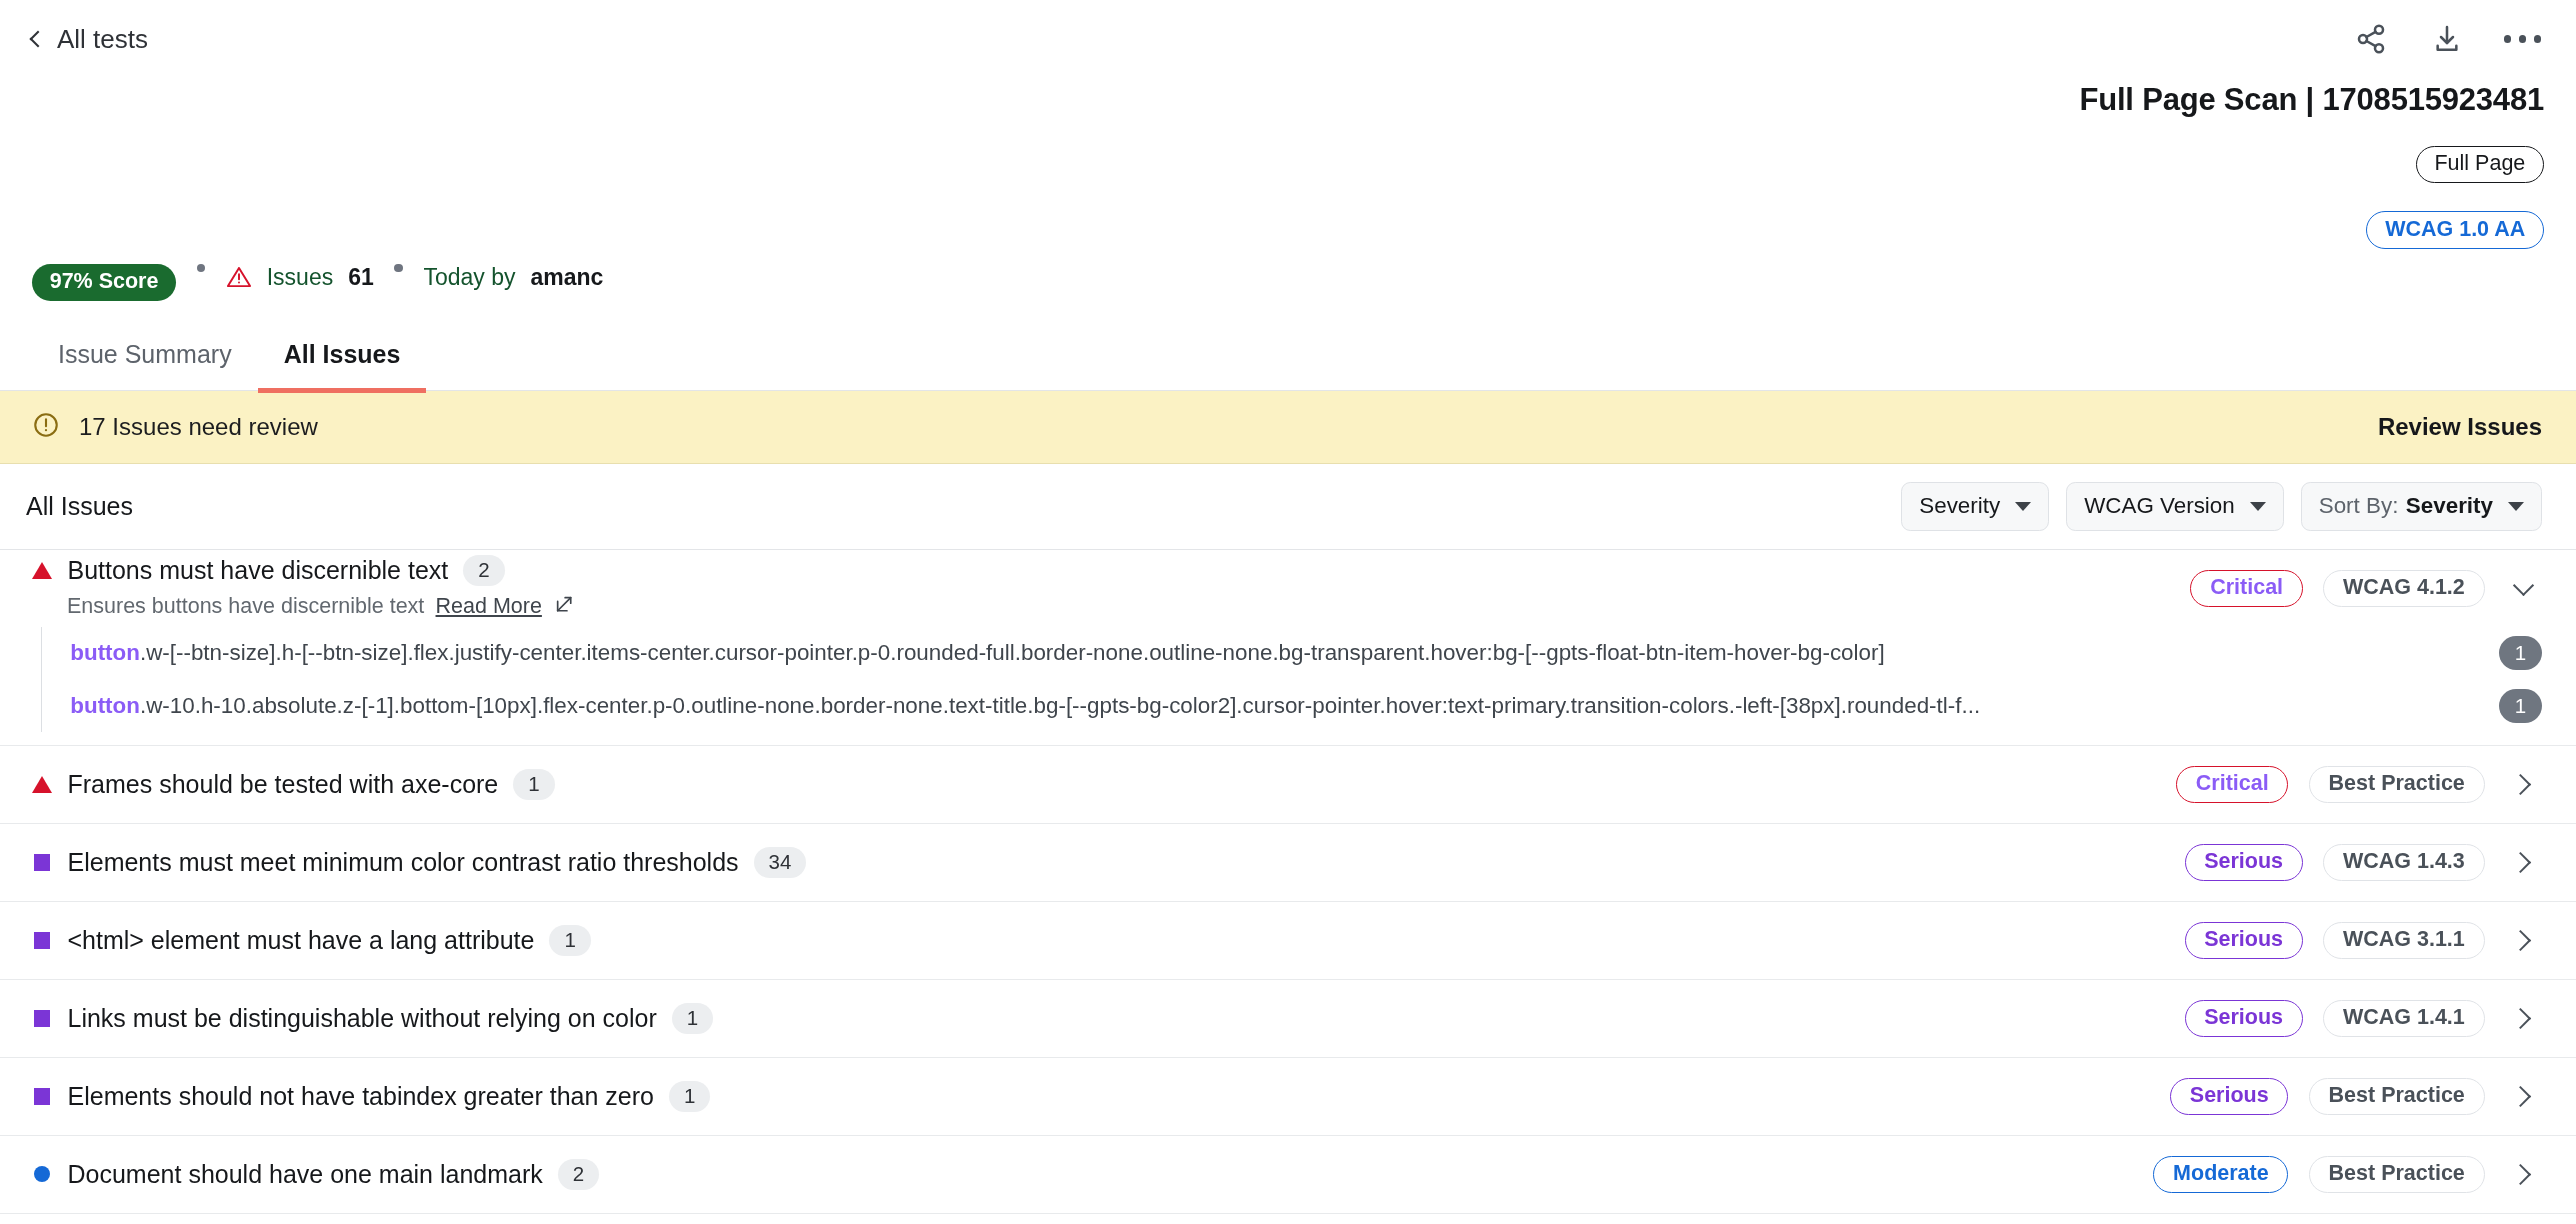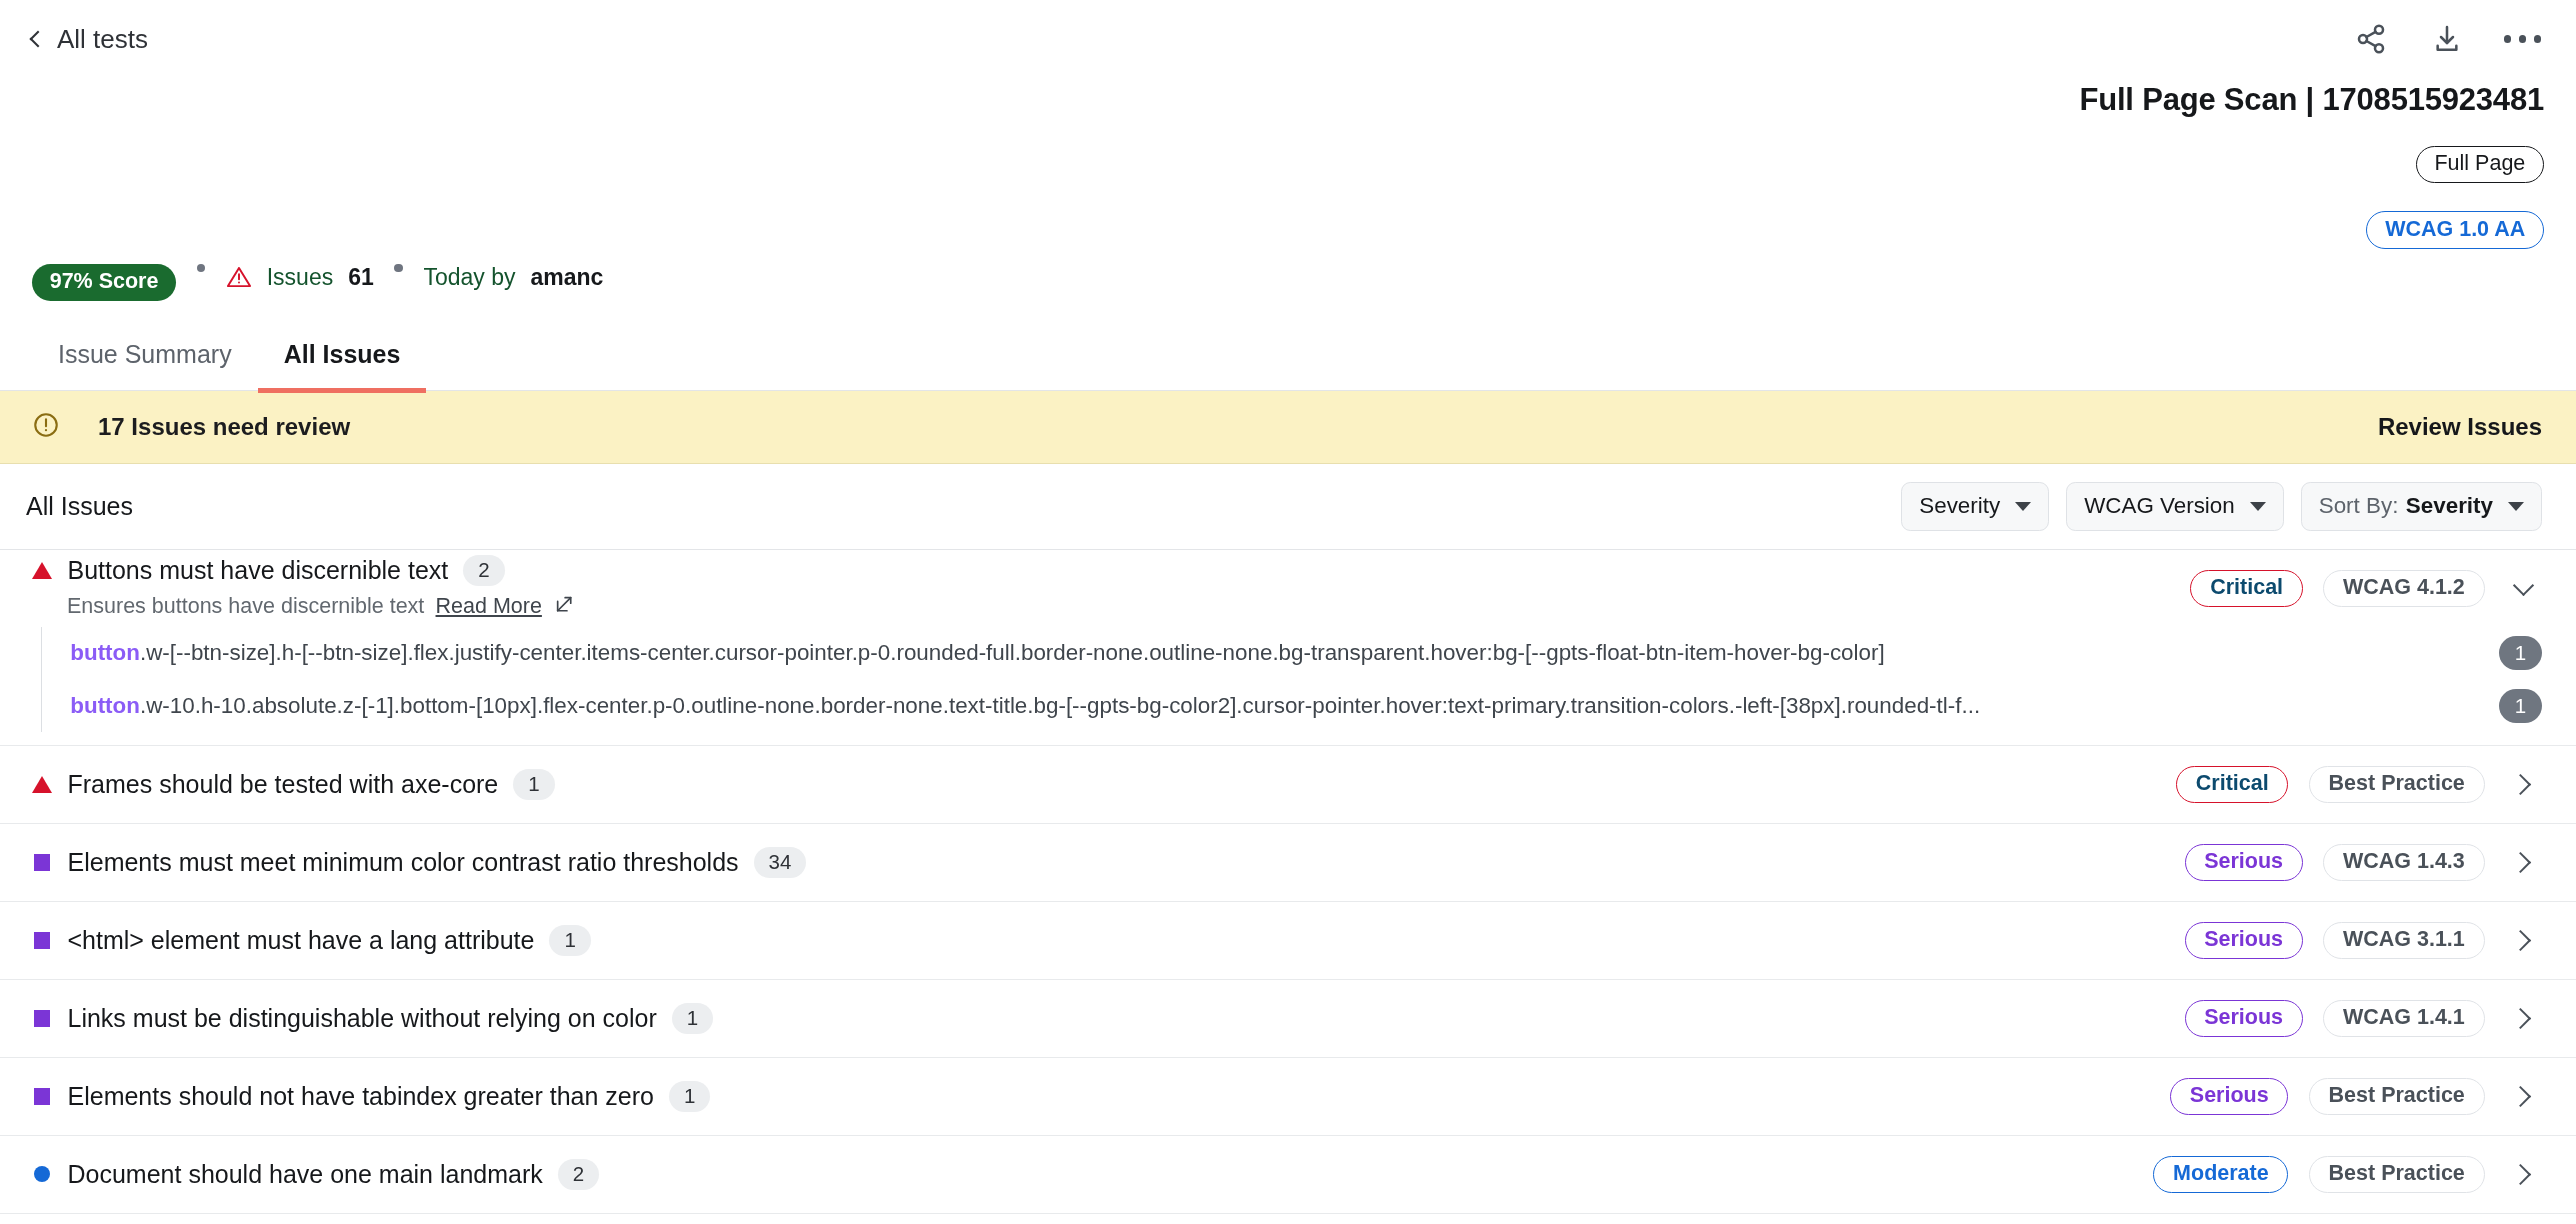--- a/index.html
+++ b/index.html
@@ -121,21 +121,21 @@
   
   .banner {
     background: #fbf2c4;
     height: 73px;
     display: flex;
     align-items: center;
     justify-content: space-between;
     padding: 0 34px 0 32px;
     border-bottom: 0.9px solid #e8dfae;
   }
-  .banner-left { display: flex; align-items: center; gap: 38px; font-weight: bold; }
+  .banner-left { display: flex; align-items: center; gap: 19px; }
   .banner-text { font-size: 24px; color: #1c1d1f; }
   .banner-action { font-size: 24px; font-weight: bold; color: #16181b; cursor: pointer; }
 
   
   .filter-row {
     height: 86px;
     display: flex;
     align-items: center;
     justify-content: space-between;
     padding: 0 34px 0 26px;
@@ -214,21 +214,21 @@
 
   .issue-right { display: flex; align-items: center; gap: 20.5px; flex: 0 0 auto; }
   .sev-pill {
     border-radius: 932px;
     font-size: 21.5px;
     font-weight: bold;
     padding: 6.5px 18.7px 7.5px;
     line-height: 1;
     white-space: nowrap;
   }
-  .sev-critical { border: 1.9px solid #d6122b; color: #0c4a6e; text-align: right; }
+  .sev-critical { border: 1.9px solid #d6122b; color: #8b5cf6; text-align: right; }
   .sev-serious  { border: 1.9px solid #7b35d6; color: #7b35d6; }
   .sev-moderate { border: 1.9px solid #1569d6; color: #1569d6; }
   .wcag-pill {
     border: 1.9px solid #e0e3e7;
     border-radius: 932px;
     font-size: 21.5px;
     font-weight: bold;
     color: #4a5159;
     padding: 6.5px 18.7px 7.5px;
     line-height: 1;

